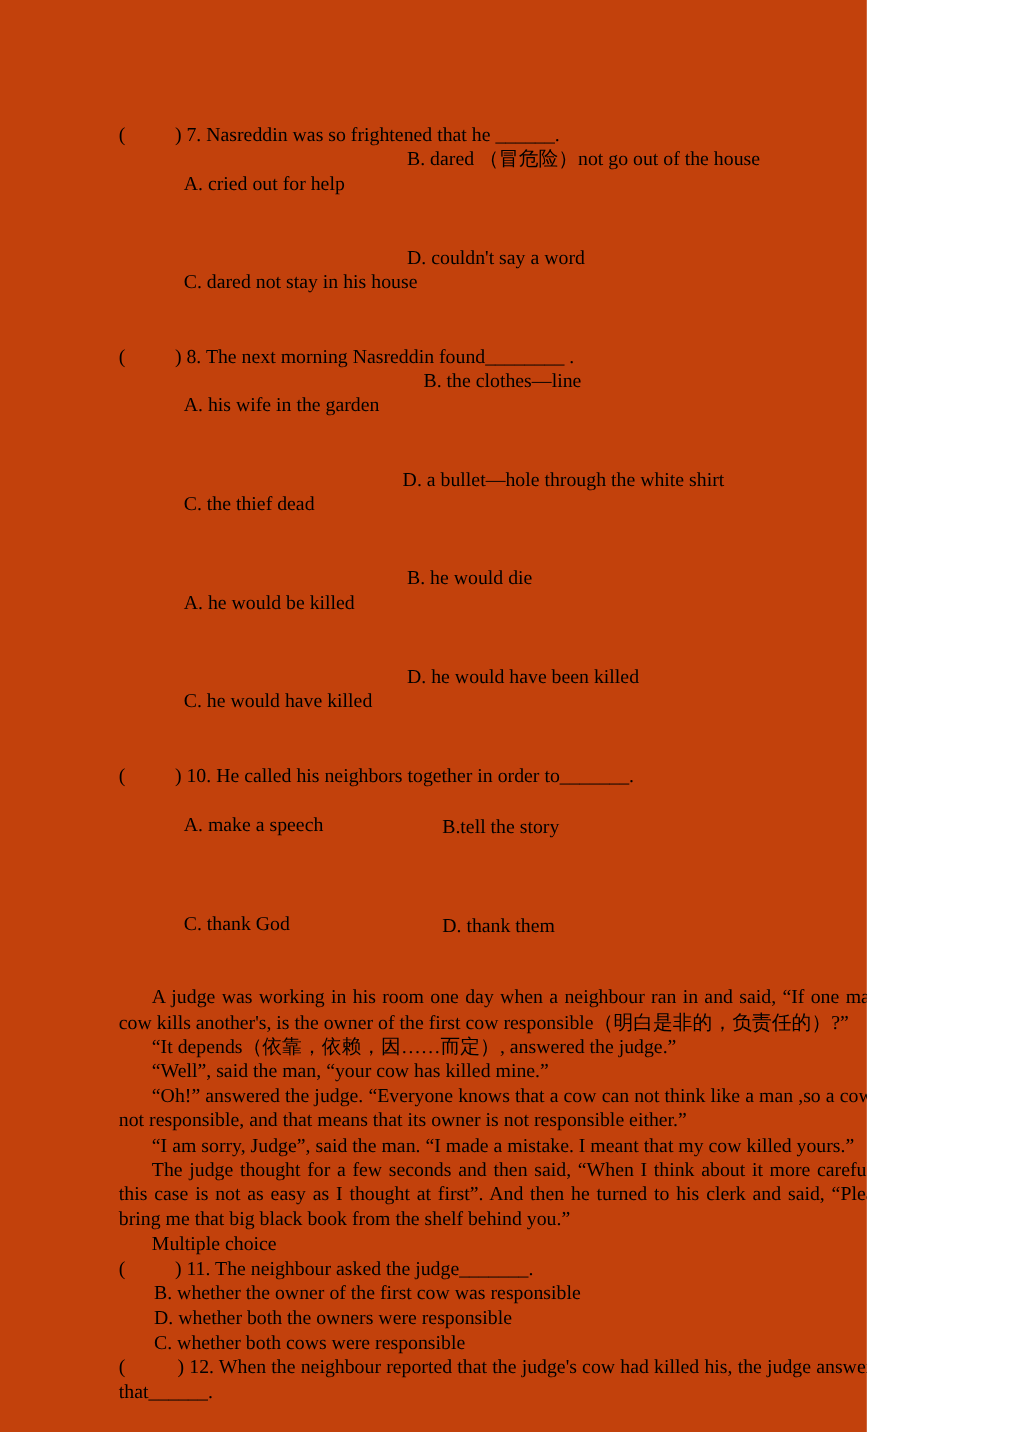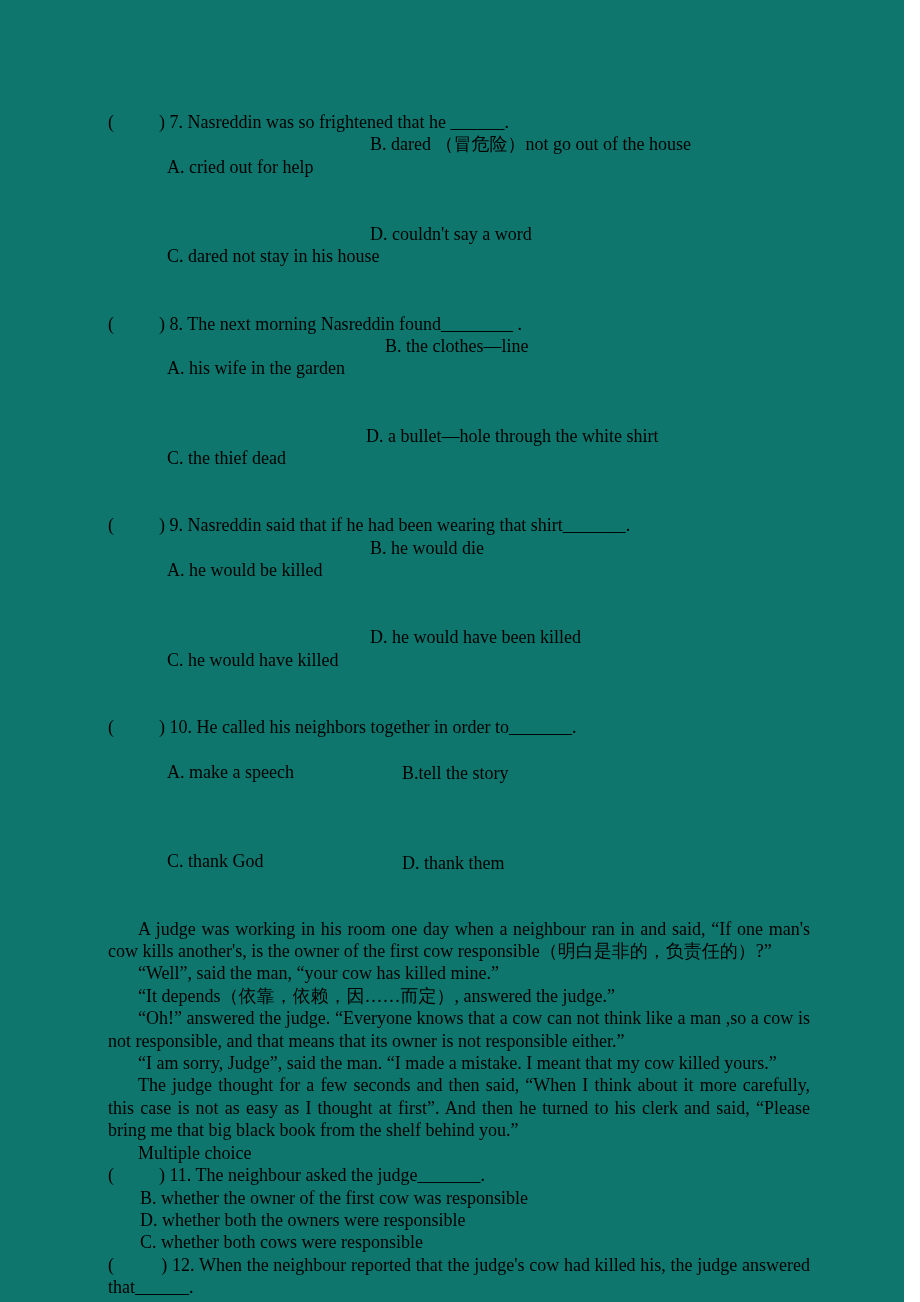--- a/index.html
+++ b/index.html
@@ -1,21 +1,21 @@
 <!DOCTYPE html>
 <html><head>
 <meta charset="utf-8">
 <style>
   * { margin: 0; padding: 0; box-sizing: border-box; }
   html, body { background: #ffffff; }
   .page {
     position: relative;
-    width: 904px;
+    width: 788px;
     height: 1302px;
-    background: #0f766e;
+    background: #c2410c;
     overflow: hidden;
     font-family: "Liberation Serif", "DejaVu Serif", serif;
     font-size: 18px;
     color: #000000;
   }
   .content {
     position: absolute;
     left: 108px;
     top: 111px;
     width: 702px;
@@ -60,43 +60,42 @@
     <div class="ln">(&nbsp;&nbsp;&nbsp;&nbsp;&nbsp;&nbsp;&nbsp;&nbsp;&nbsp;&nbsp;) 8. The next morning Nasreddin found________ .</div>
     <div class="ln opt p277">
       <span>A. his wife in the garden</span>
       <span class="c2">B. the clothes—line</span>
     </div>
     <div class="ln opt p258">
       <span>C. the thief dead</span>
       <span class="c2">D. a bullet—hole through the white shirt</span>
     </div>
 
-    <div class="ln">(&nbsp;&nbsp;&nbsp;&nbsp;&nbsp;&nbsp;&nbsp;&nbsp;&nbsp;&nbsp;) 9. Nasreddin said that if he had been wearing that shirt_______.</div>
     <div class="ln opt p262">
       <span>A. he would be killed</span>
       <span class="c2">B. he would die</span>
     </div>
     <div class="ln opt p262">
       <span>C. he would have killed</span>
       <span class="c2">D. he would have been killed</span>
     </div>
 
     <div class="ln">(&nbsp;&nbsp;&nbsp;&nbsp;&nbsp;&nbsp;&nbsp;&nbsp;&nbsp;&nbsp;) 10. He called his neighbors together in order to_______.</div>
     <div class="ln opt p294">
       <span>A. make a speech</span>
       <span class="c2">B.tell the story</span>
     </div>
     <div class="ln opt p294">
       <span>C. thank God</span>
       <span class="c2">D. thank them</span>
     </div>
 
     <div class="ln just indent">A judge was working in his room one day when a neighbour ran in and said, “If one man's cow kills another's, is the owner of the first cow responsible（明白是非的，负责任的）?”</div>
+    <div class="ln just indent">“It depends（依靠，依赖，因……而定）, answered the judge.”</div>
     <div class="ln just indent">“Well”, said the man, “your cow has killed mine.”</div>
-    <div class="ln just indent">“It depends（依靠，依赖，因……而定）, answered the judge.”</div>
     <div class="ln just indent">“Oh!” answered the judge. “Everyone knows that a cow can not think like a man ,so a cow is not responsible, and that means that its owner is not responsible either.”</div>
     <div class="ln just indent">“I am sorry, Judge”, said the man. “I made a mistake. I meant that my cow killed yours.”</div>
     <div class="ln just indent">The judge thought for a few seconds and then said, “When I think about it more carefully, this case is not as easy as I thought at first”. And then he turned to his clerk and said, “Please bring me that big black book from the shelf behind you.”</div>
     <div class="ln indent">Multiple choice</div>
 
     <div class="ln">(&nbsp;&nbsp;&nbsp;&nbsp;&nbsp;&nbsp;&nbsp;&nbsp;&nbsp;&nbsp;) 11. The neighbour asked the judge_______.</div>
     <div class="ln opt">B. whether the owner of the first cow was responsible</div>
     <div class="ln opt">D. whether both the owners were responsible</div>
     <div class="ln opt">C. whether both cows were responsible</div>
 

